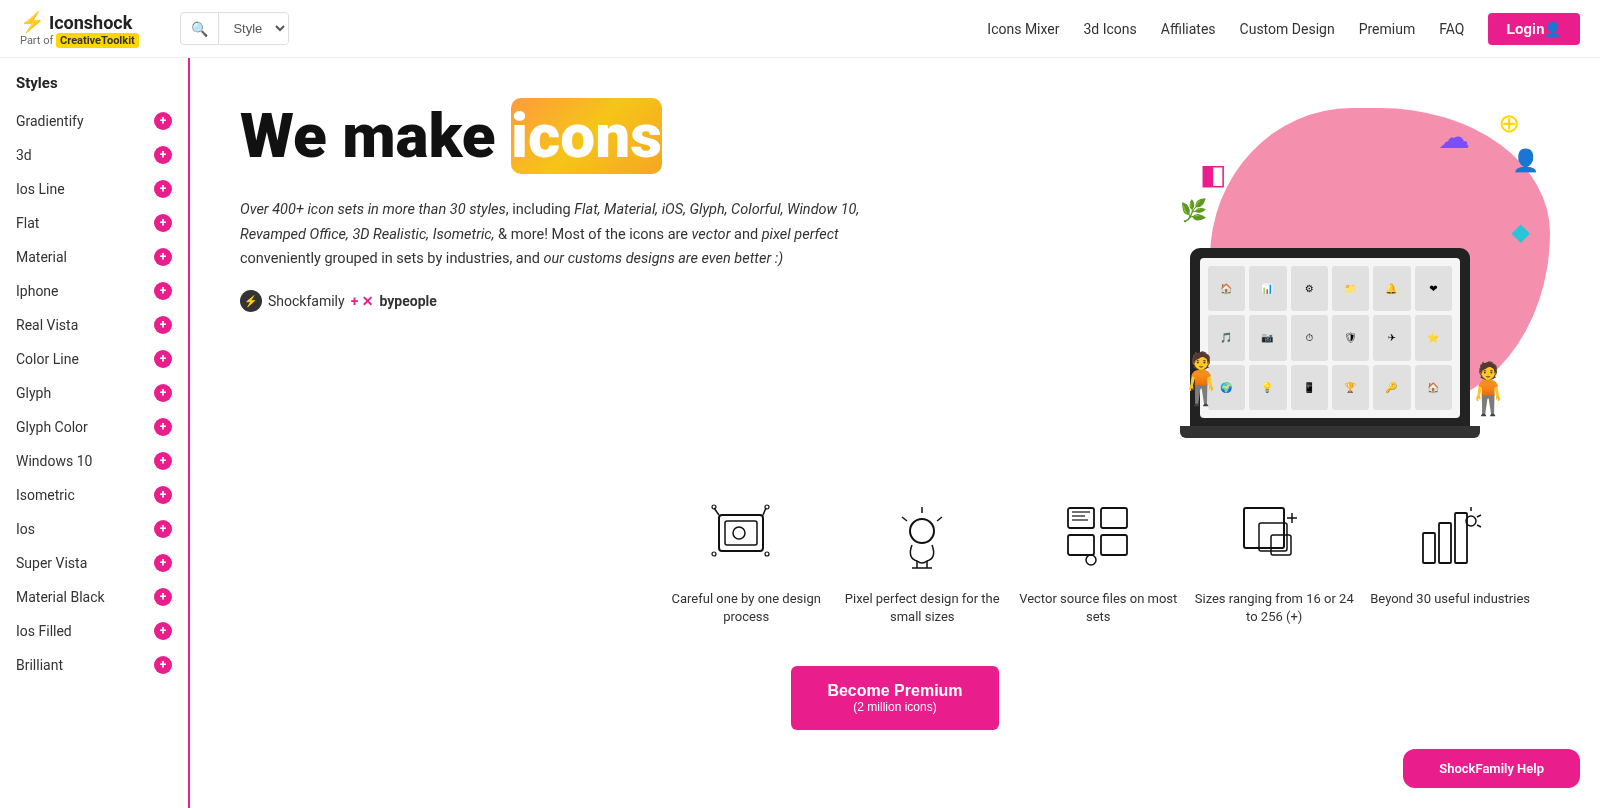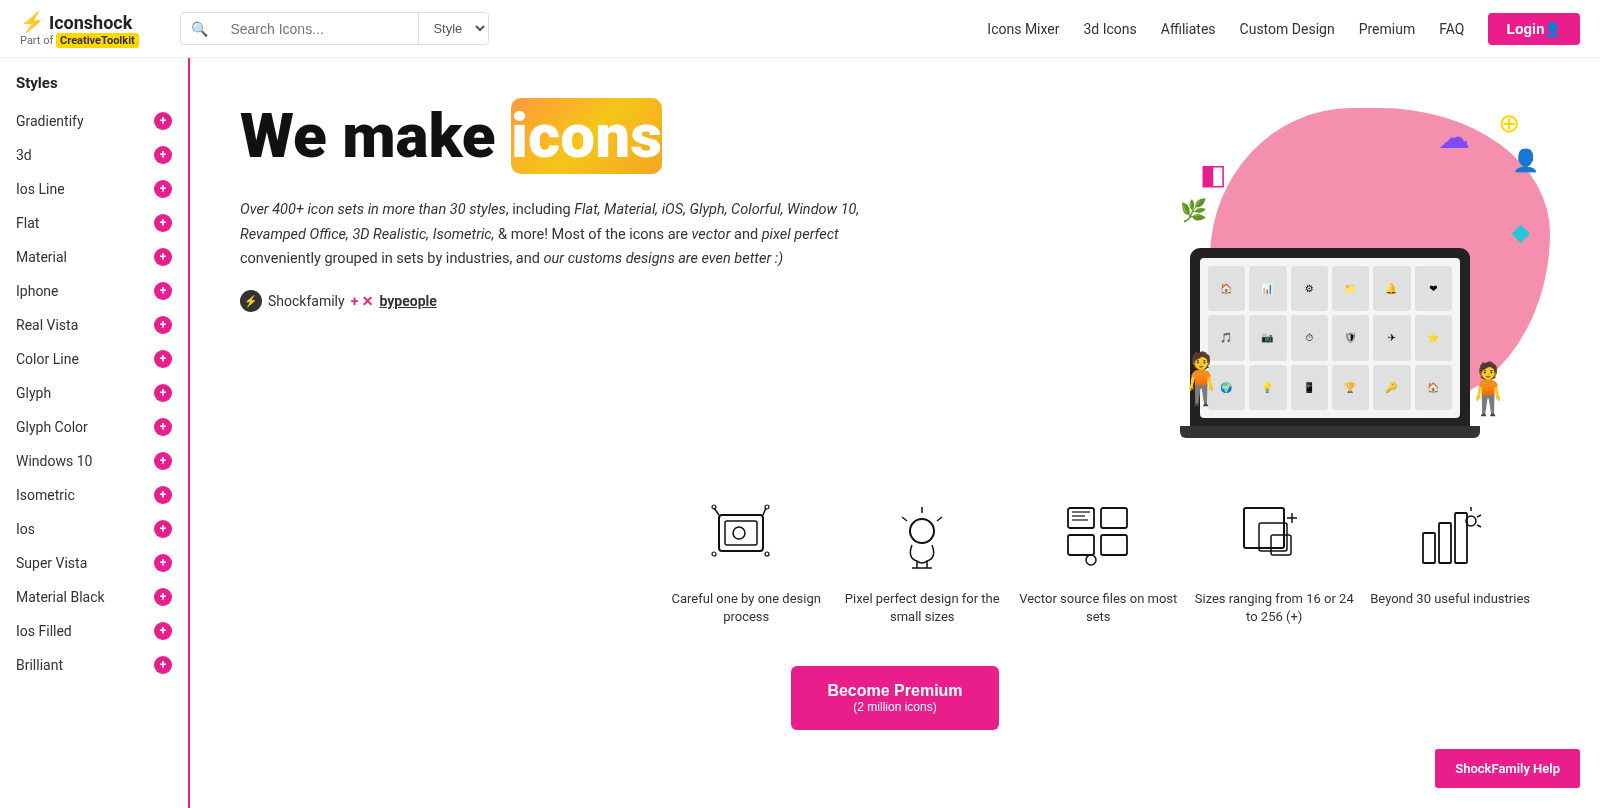--- a/index.html
+++ b/index.html
@@ -197,21 +197,21 @@
       color: #fff;
       border-radius: 50%;
       width: 22px;
       height: 22px;
       display: flex;
       align-items: center;
       justify-content: center;
       font-size: 11px;
     }
     .hero-x { color: #e91e8c; font-weight: 700; }
-    .hero-bypeople { font-weight: 700; color: #333; text-decoration: underline; }
+    .hero-bypeople { font-weight: 700; color: #333; }
 
     
     .hero-image {
       width: 380px;
       height: 340px;
       flex-shrink: 0;
       position: relative;
       margin-left: 20px;
     }
     .hero-blob {
@@ -330,22 +330,22 @@
       font-weight: 400;
     }
 
     
     .help-btn {
       position: fixed;
       bottom: 20px;
       right: 20px;
       background: #e91e8c;
       color: #fff;
-      padding: 12px 20px;
-      border-radius: 3px;
+      padding: 12px 36px;
+      border-radius: 12px;
       font-size: 13px;
       font-weight: 600;
       cursor: pointer;
       z-index: 200;
     }
   </style>
 </head>
 <body>
 
 <header class="header">
@@ -355,21 +355,20 @@
       <span>Iconshock</span>
     </div>
     <div style="font-size:11px;color:#666;">
       <span>Part of</span>
       <span class="logo-brand">CreativeToolkit</span>
     </div>
   </div>
 
   <div class="search-area">
     <span class="search-icon-wrap">🔍</span>
-    <input type="text" placeholder="Search Icons..." style="">
     <select class="style-select">
       <option>Style</option>
     </select>
   </div>
 
   <nav class="nav-links">
     <a class="nav-link">Icons Mixer</a>
     <a class="nav-link">3d Icons</a>
     <a class="nav-link">Affiliates</a>
     <a class="nav-link">Custom Design</a>

